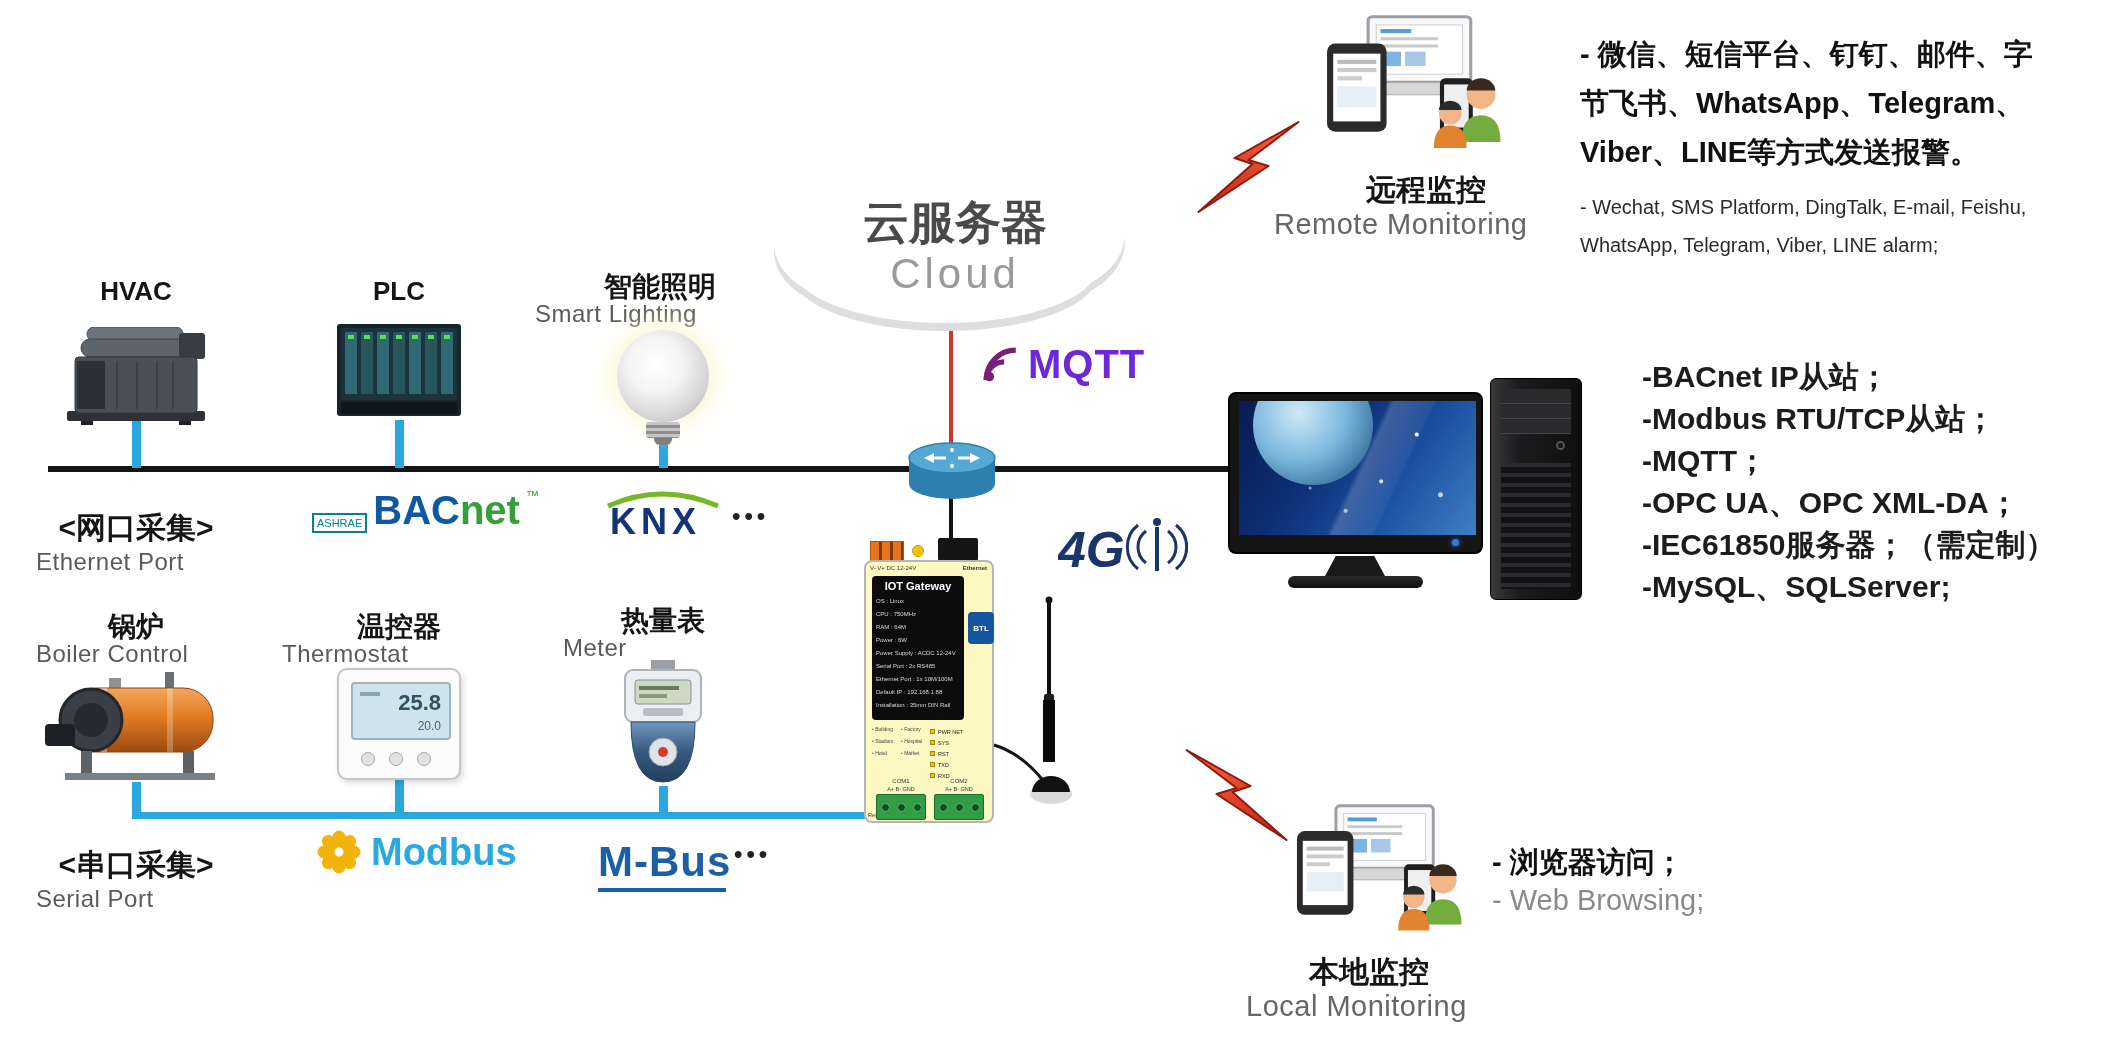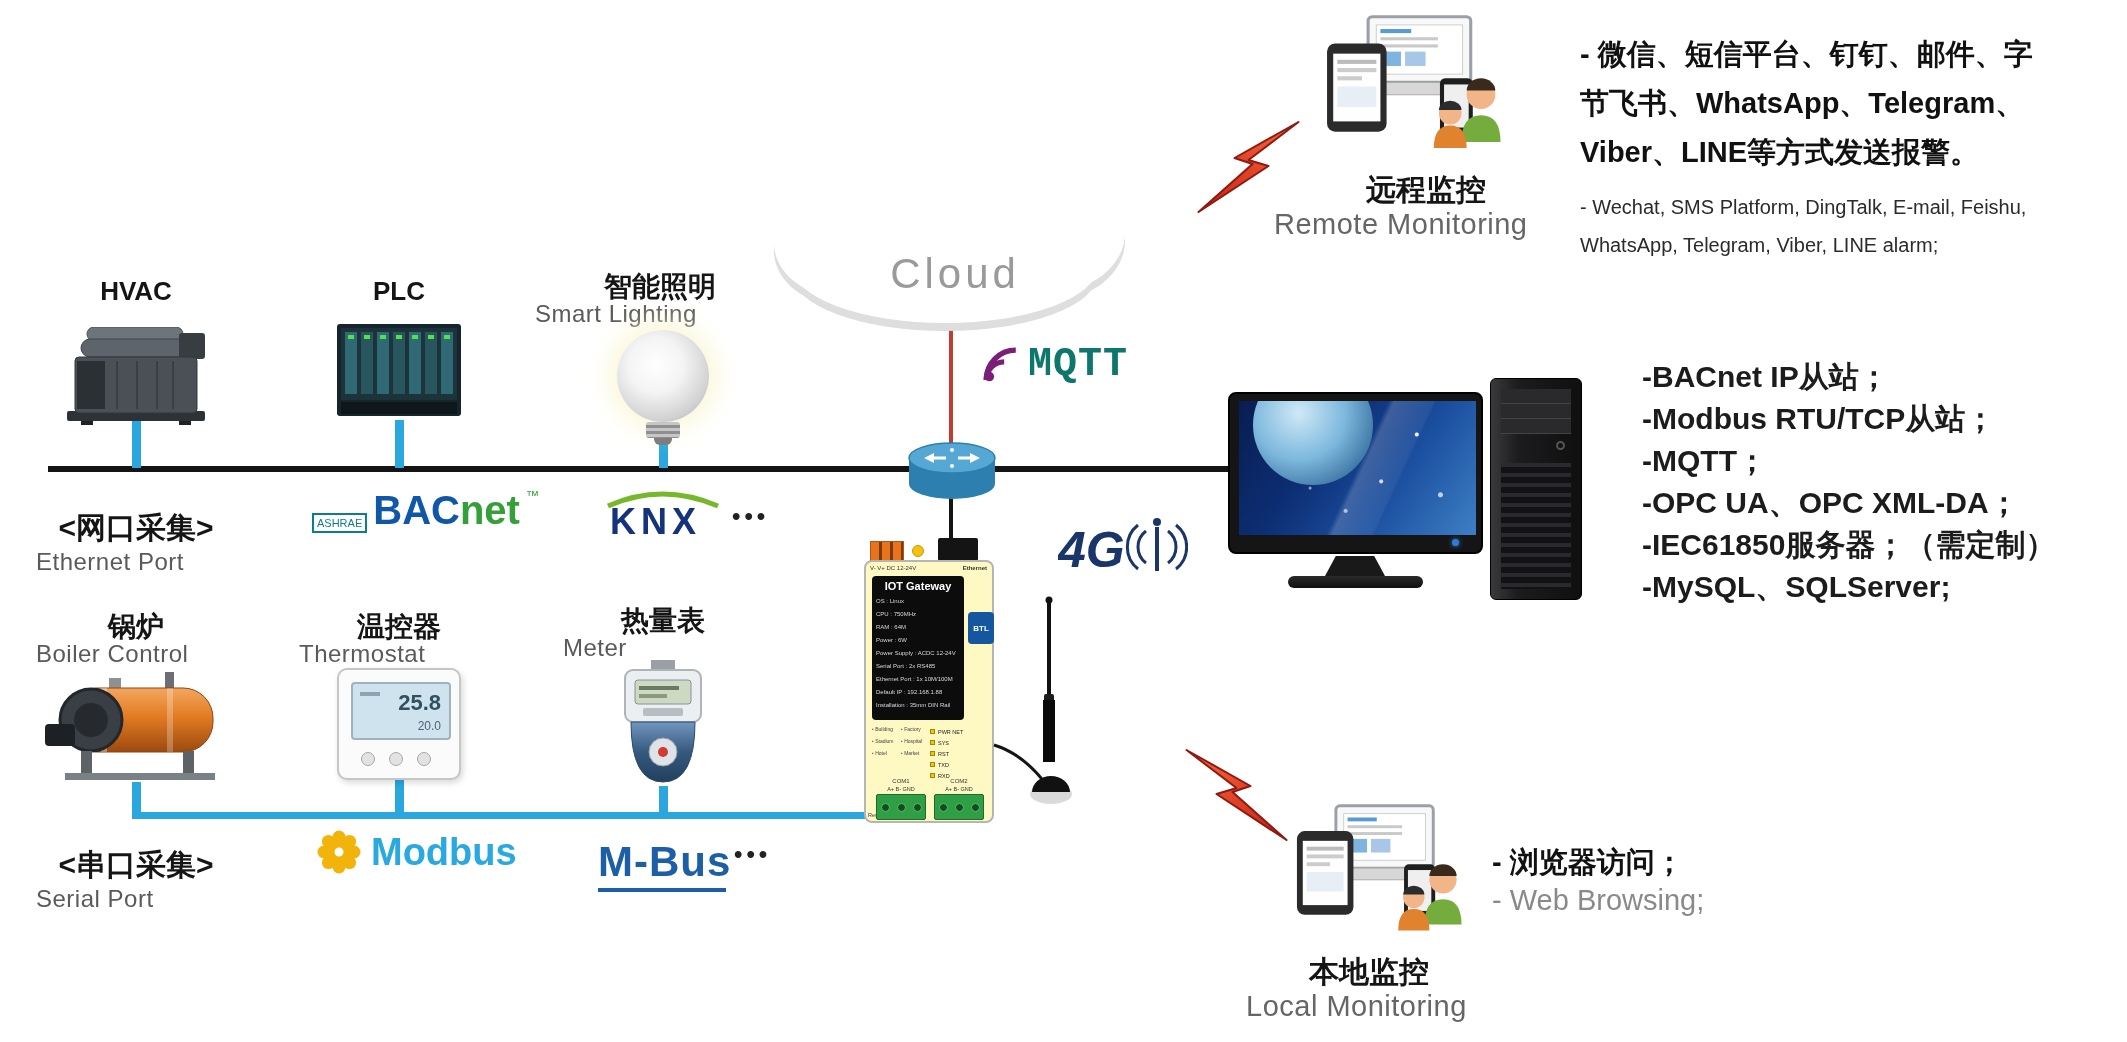--- a/index.html
+++ b/index.html
@@ -7,21 +7,21 @@
   #canvas { position:relative; width:2127px; height:1042px; background:#fff; overflow:hidden; }
   .abs { position:absolute; }
   .cn  { font-weight:bold; color:#151515; text-align:center; font-size:28px; }
   .en  { color:#5a5a5a; font-size:24px; letter-spacing:0.5px; }
   .bus-black { background:#141414; }
   .bus-blue  { background:#2BA7DF; }
   .conn-blue { background:#2BA7DF; width:9px; }
   .feat { font-size:30px; font-weight:bold; color:#1c1c1c; line-height:42px; white-space:nowrap; }
   .cloud-cn { font-size:46px; font-weight:bold; color:#4a4a4a; text-align:center; }
   .cloud-en { font-size:42px; color:#9a9a9a; text-align:center; letter-spacing:4px; }
-  .mqtt-text { font-size:40px; font-weight:800; color:#0f766e; letter-spacing:1px;font-family:Liberation Mono, monospace; }
+  .mqtt-text { font-size:40px; font-weight:800; color:#6d28d9; letter-spacing:1px; }
   .bacnet-blue { font-size:40px; font-weight:800; color:#1157A8; }
   .bacnet-green{ font-size:40px; font-weight:800; color:#35A03A; }
   .ashrae { font-size:11px; font-weight:normal; color:#0a7e8c; border:2px solid #0a7e8c; padding:2px 3px; }
   .dots { font-size:24px; font-weight:bold; color:#222; letter-spacing:4px; }
   .modbus-text { font-size:38px; font-weight:800; color:#29A9E0; }
   .mbus-text { font-size:42px; font-weight:800; color:#1D5FA7; letter-spacing:1px; }
   .note-cn { font-size:29px; font-weight:bold; color:#111; line-height:49px; }
   .note-en { font-size:20px; color:#2b2b2b; line-height:38px; }
   .gw-body { background:#fef9c3; border:2px solid #b5b5b5; border-radius:8px; }
   .gw-tiny { font-size:6px; color:#333; white-space:nowrap; }
@@ -120,20 +120,21 @@
       <ellipse cx="307" cy="138" rx="78" ry="60"></ellipse>
         <ellipse cx="205" cy="172" rx="152" ry="56"></ellipse>
     </g>
     <g fill="#ffffff">
       <ellipse cx="108" cy="148" rx="74" ry="56"></ellipse>
         <ellipse cx="205" cy="103" rx="97" ry="76"></ellipse>
       <ellipse cx="307" cy="138" rx="78" ry="60"></ellipse>
         <ellipse cx="205" cy="172" rx="152" ry="56"></ellipse>
     </g>
   </svg>
+  <div class="abs cloud-cn" style="left:795px;top:192px;width:320px">云服务器</div>
   <div class="abs cloud-en" style="left:795px;top:250px;width:320px">Cloud</div>
 
   <svg class="abs" style="left:906px;top:440px;width:92px;height:64px" viewBox="0 0 92 64">
     <path d="M3,18 L3,44 A43,15 0 0 0 89,44 L89,18 Z" fill="#2c7fae"></path>
     <ellipse cx="46" cy="18" rx="43" ry="15" fill="#55a8d4" stroke="#2c7fae" stroke-width="1.5"></ellipse>
     <path d="M18,18 l10,-5 v3.5 h12 v3 h-12 v3.5 z" fill="#ffffff"></path>
     <path d="M74,18 l-10,-5 v3.5 h-12 v3 h12 v3.5 z" fill="#ffffff"></path>
     <circle cx="46" cy="10" r="2" fill="#ffffff"></circle>
       <circle cx="46" cy="26" r="2" fill="#ffffff"></circle>
   </svg>
@@ -250,21 +251,21 @@
     <rect x="122" y="16" width="6" height="64" fill="rgba(255,255,255,.25)"></rect>
     <circle cx="46" cy="48" r="31" fill="#3a3f45" stroke="#23272c" stroke-width="3"></circle>
     <circle cx="46" cy="48" r="17" fill="#262a2f"></circle>
     <rect x="0" y="52" width="30" height="22" rx="4" fill="#1d2125"></rect>
     <rect x="36" y="79" width="11" height="24" fill="#5d6266"></rect>
     <rect x="138" y="79" width="11" height="24" fill="#5d6266"></rect>
     <rect x="20" y="101" width="150" height="7" fill="#798086"></rect>
   </svg>
 
   <div class="abs cn" style="left:299px;top:608px;width:200px">温控器</div>
-  <div class="abs en" style="left:299px;top:640px;width:200px">Thermostat</div>
+  <div class="abs en" style="left:282px;top:640px;width:200px">Thermostat</div>
   <div class="abs thermo" style="left:337px;top:668px;width:124px;height:112px">
     <div class="abs lcd" style="left:12px;top:12px;width:100px;height:58px">
       <span class="abs" style="right:8px;top:6px;font-size:22px;font-weight:bold;color:#33505e">25.8</span>
       <span class="abs" style="right:8px;bottom:5px;font-size:12px;color:#4a6672">20.0</span>
       <span class="abs" style="left:7px;top:8px;width:20px;height:4px;background:#8aa4b0"></span>
     </div>
     <div class="abs" style="left:22px;bottom:12px;display:flex;gap:14px">
       <span style="width:14px;height:14px;border-radius:50%;background:#e2e2e2;border:1px solid #a8a8a8"></span>
       <span style="width:14px;height:14px;border-radius:50%;background:#e2e2e2;border:1px solid #a8a8a8"></span>
       <span style="width:14px;height:14px;border-radius:50%;background:#e2e2e2;border:1px solid #a8a8a8"></span>

